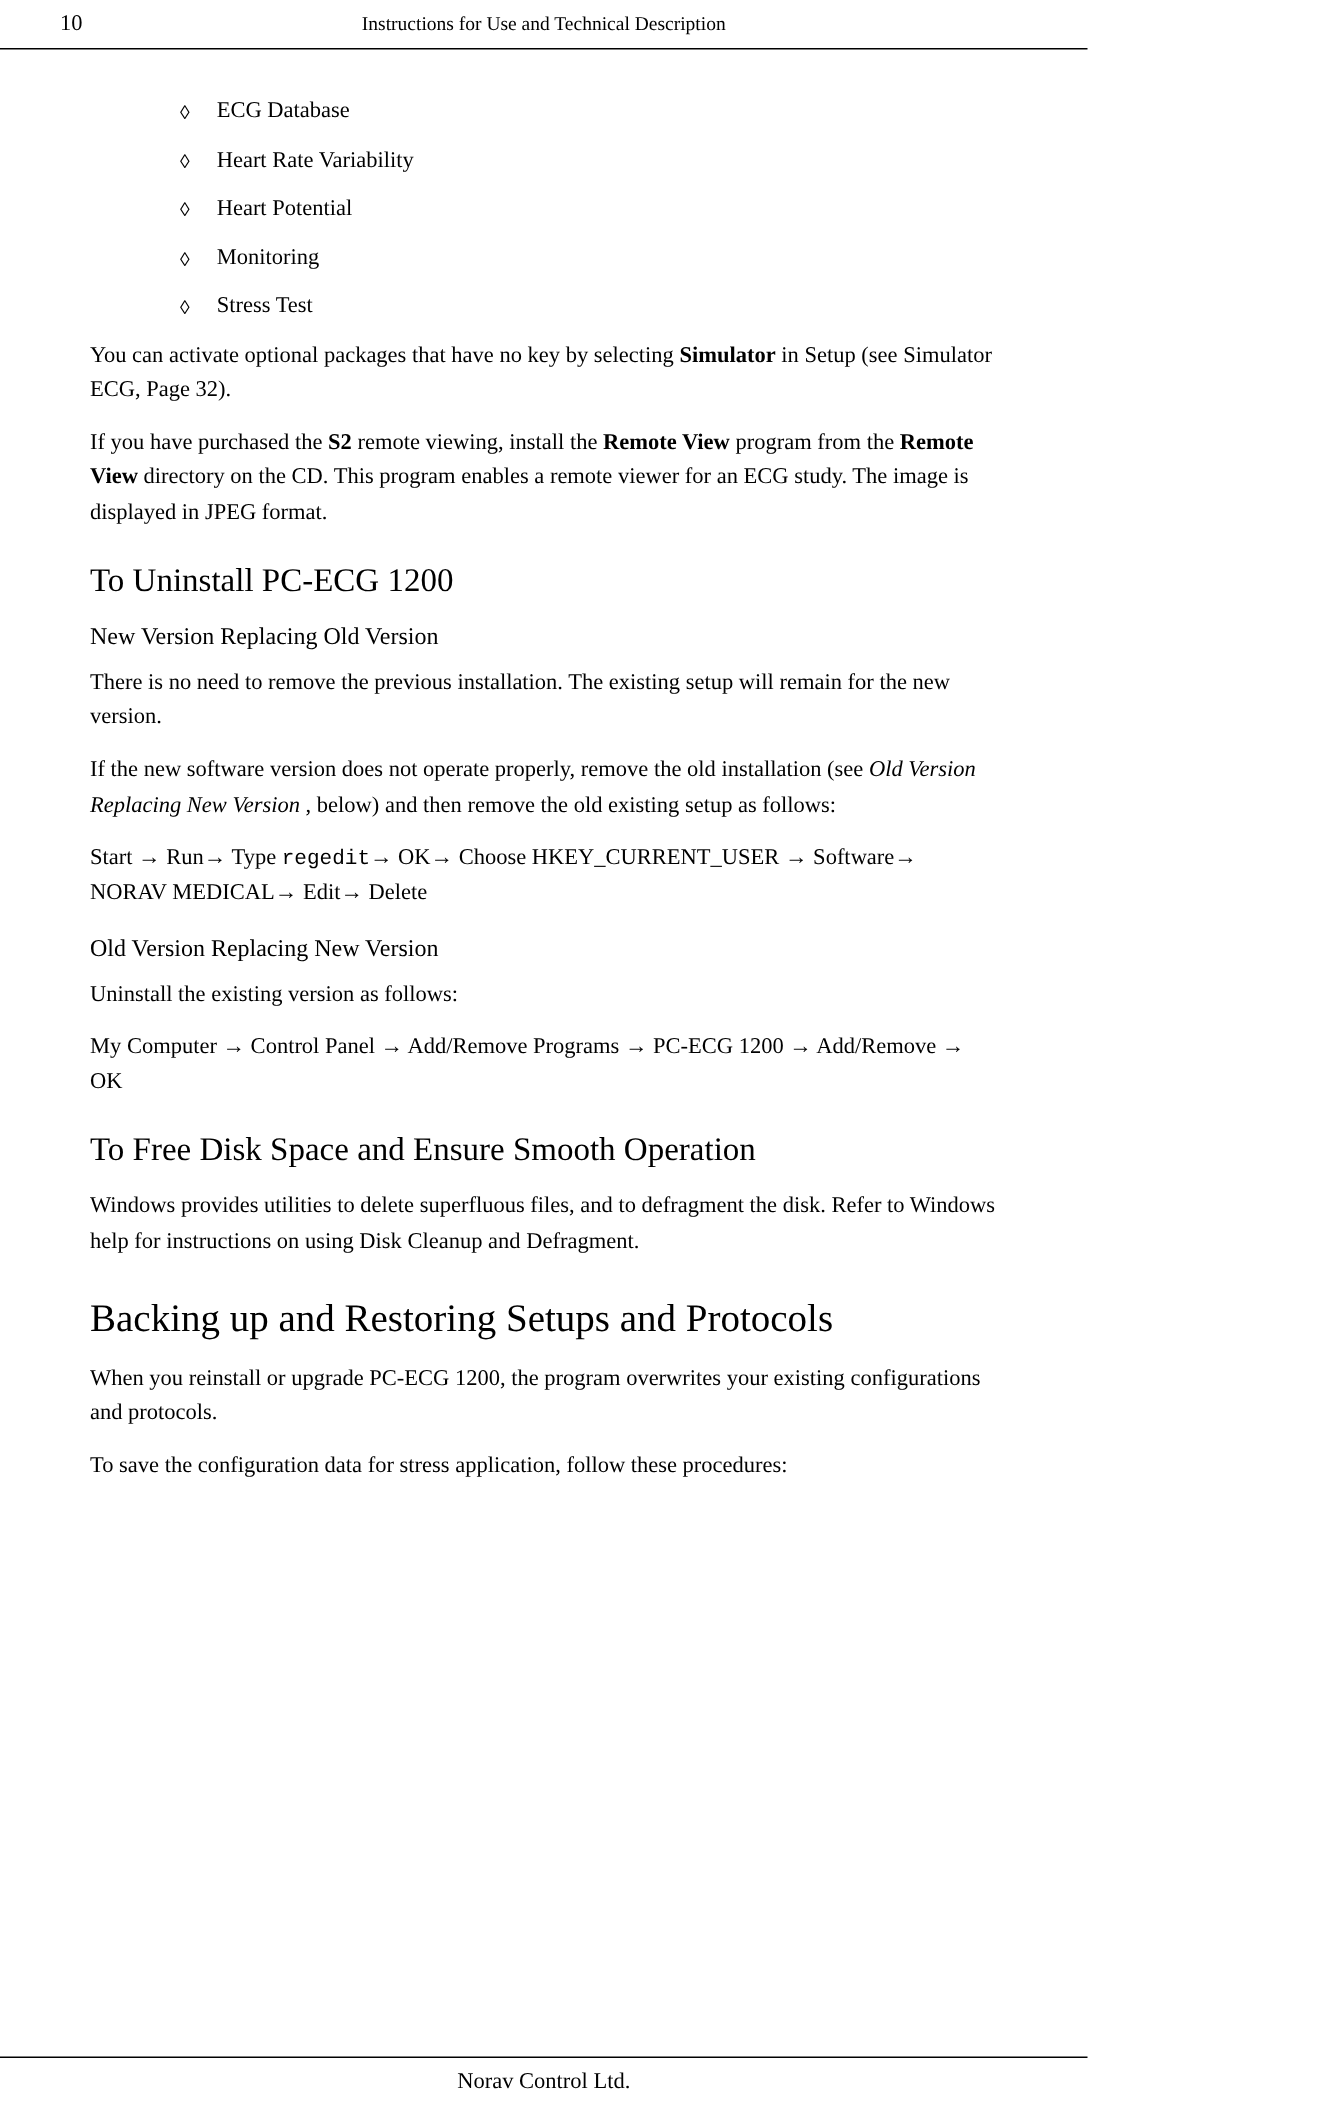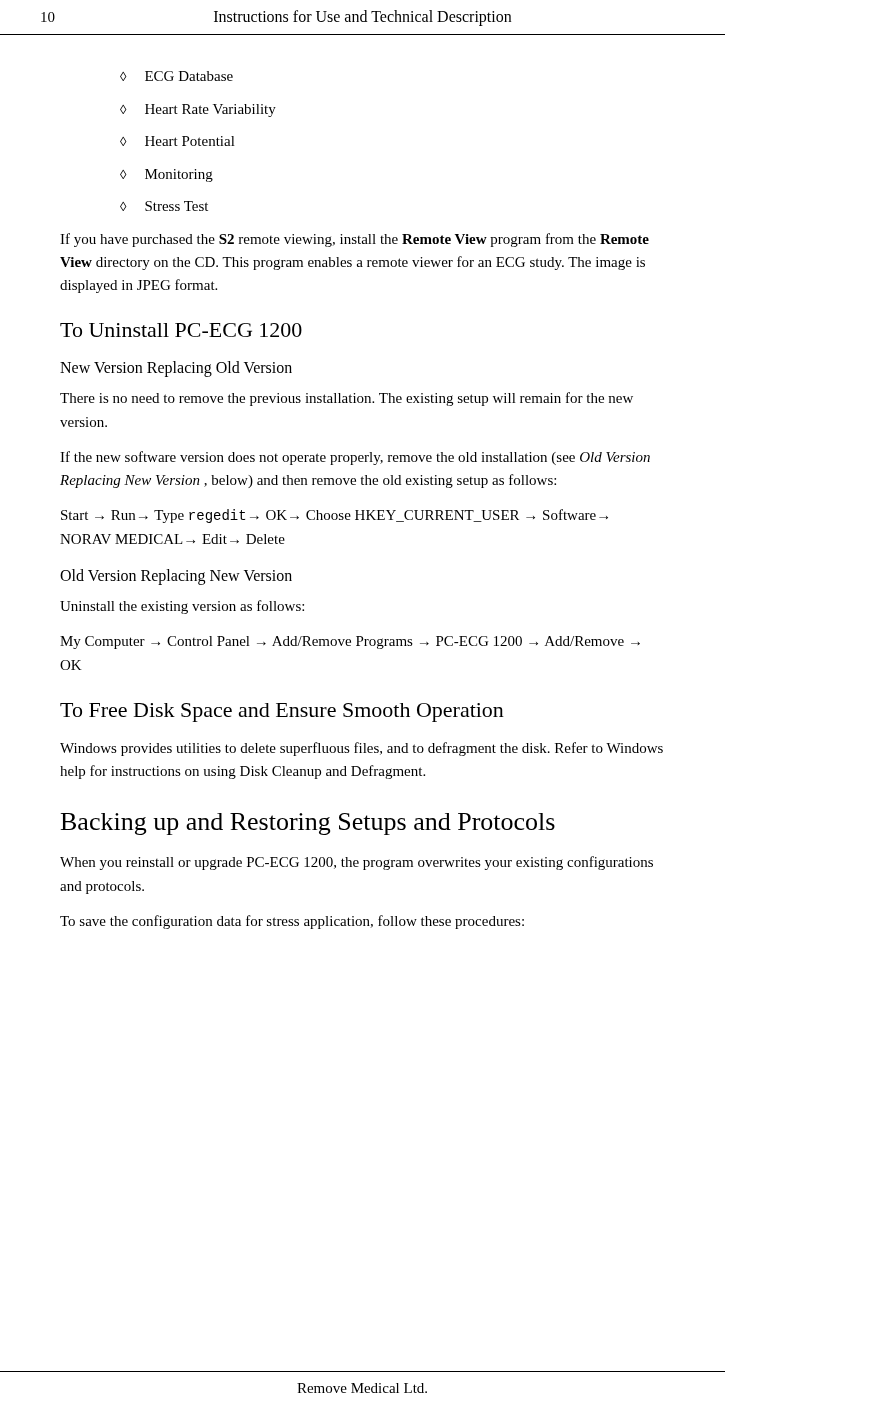--- a/index.html
+++ b/index.html
@@ -36,21 +36,21 @@
 
     .header-page-num {
       position: absolute;
       left: 40px;
       font-family: "Times New Roman", Times, serif;
       font-size: 15px;
     }
 
     .header-title {
       font-family: "Times New Roman", Times, serif;
-      font-size: 16px;
+      font-size: 13px;
       text-align: center;
     }
 
     .content {
       padding: 20px 60px 60px 60px;
     }
 
     .bullet-list {
       margin: 10px 0 10px 60px;
     }
@@ -152,20 +152,26 @@
         <span>Monitoring</span>
       </div>
 
       <div class="bullet-item">
         <span class="bullet-diamond">◊</span>
         <span>Stress Test</span>
       </div>
 
     </div>
 
+    <p class="paragraph">
+      <span>You can activate optional packages that have no key by selecting</span>
+      <span class="bold">Simulator</span>
+      <span> </span>
+      <span>in Setup (see Simulator ECG, Page 32).</span>
+    </p>
 
     <p class="paragraph">
       <span>If you have purchased the</span>
       <span class="bold">S2</span>
       <span> </span>
       <span>remote viewing, install the</span>
       <span> </span>
       <span class="bold">Remote View</span>
       <span> </span>
       <span>program from the</span>
@@ -204,16 +210,16 @@
 
     <div class="section-heading-large" style="font-size: 26px; margin-top: 24px;">Backing up and Restoring Setups and Protocols</div>
 
     <p class="paragraph">When you reinstall or upgrade PC-ECG 1200, the program overwrites your existing configurations and protocols.</p>
 
     <p class="paragraph">To save the configuration data for stress application, follow these procedures:</p>
 
   </div>
 
   <div class="footer">
-    <span>Remove Medical Ltd.</span>
+    <span>Norav Control Ltd.</span>
   </div>
 
 </div>
 
 </body></html>

